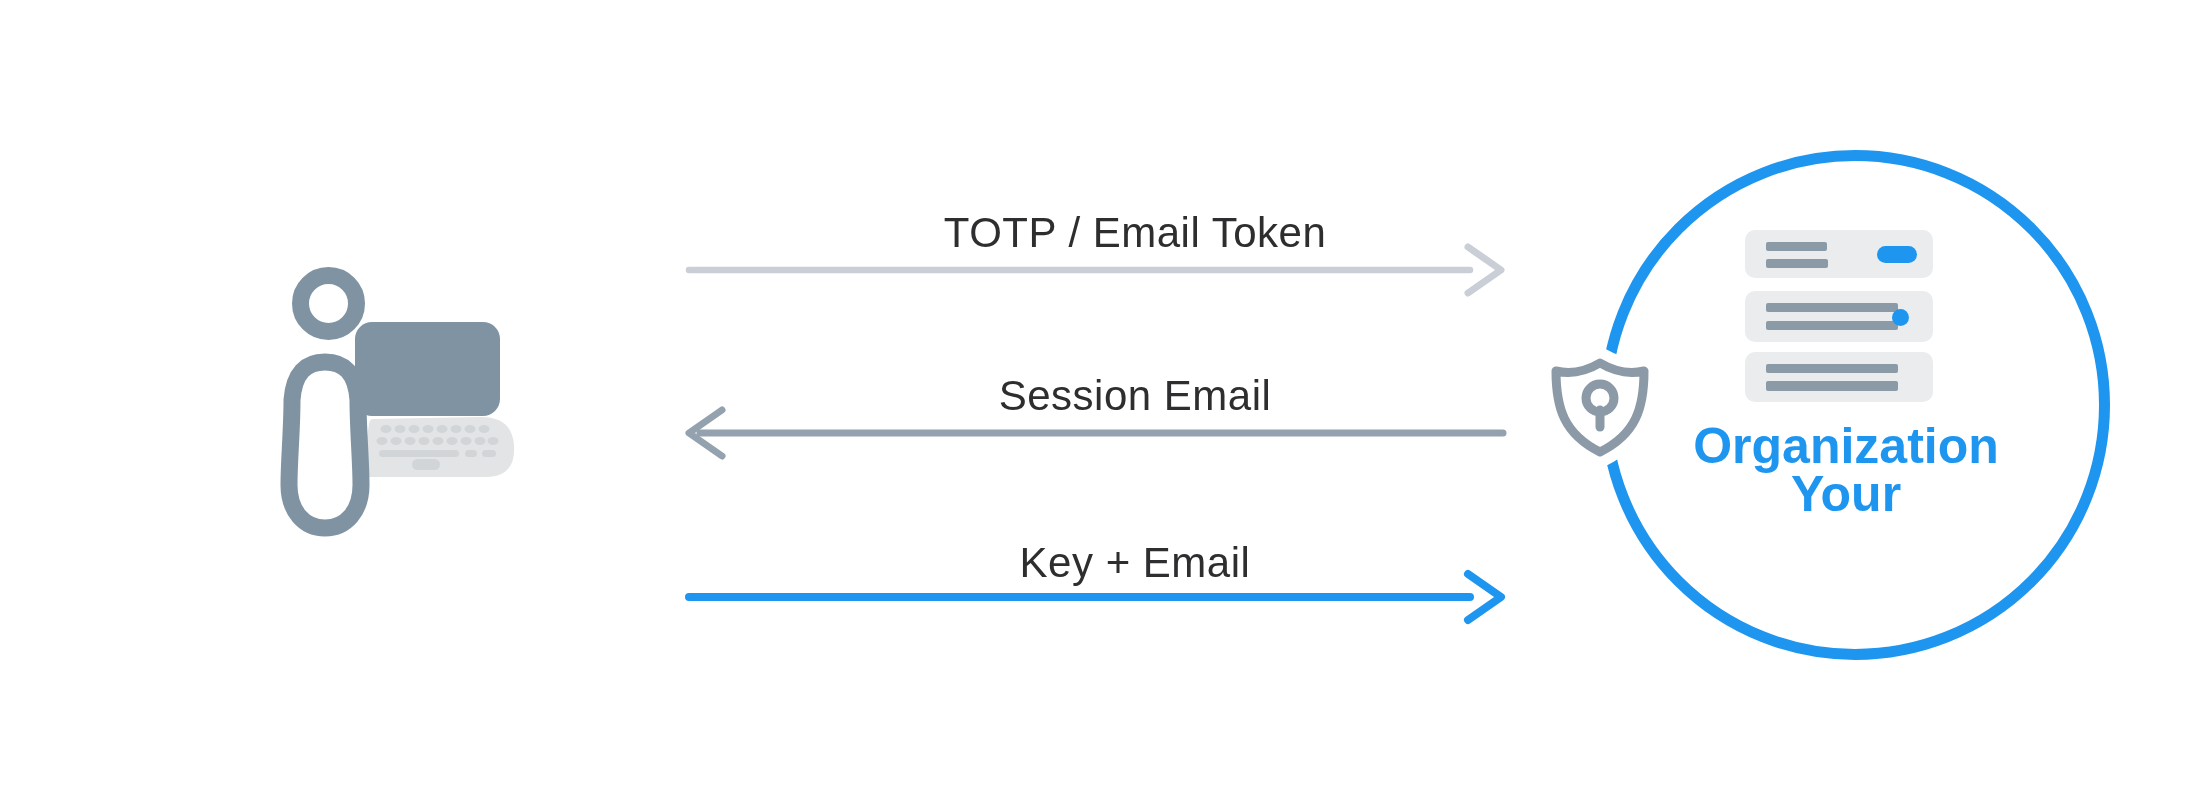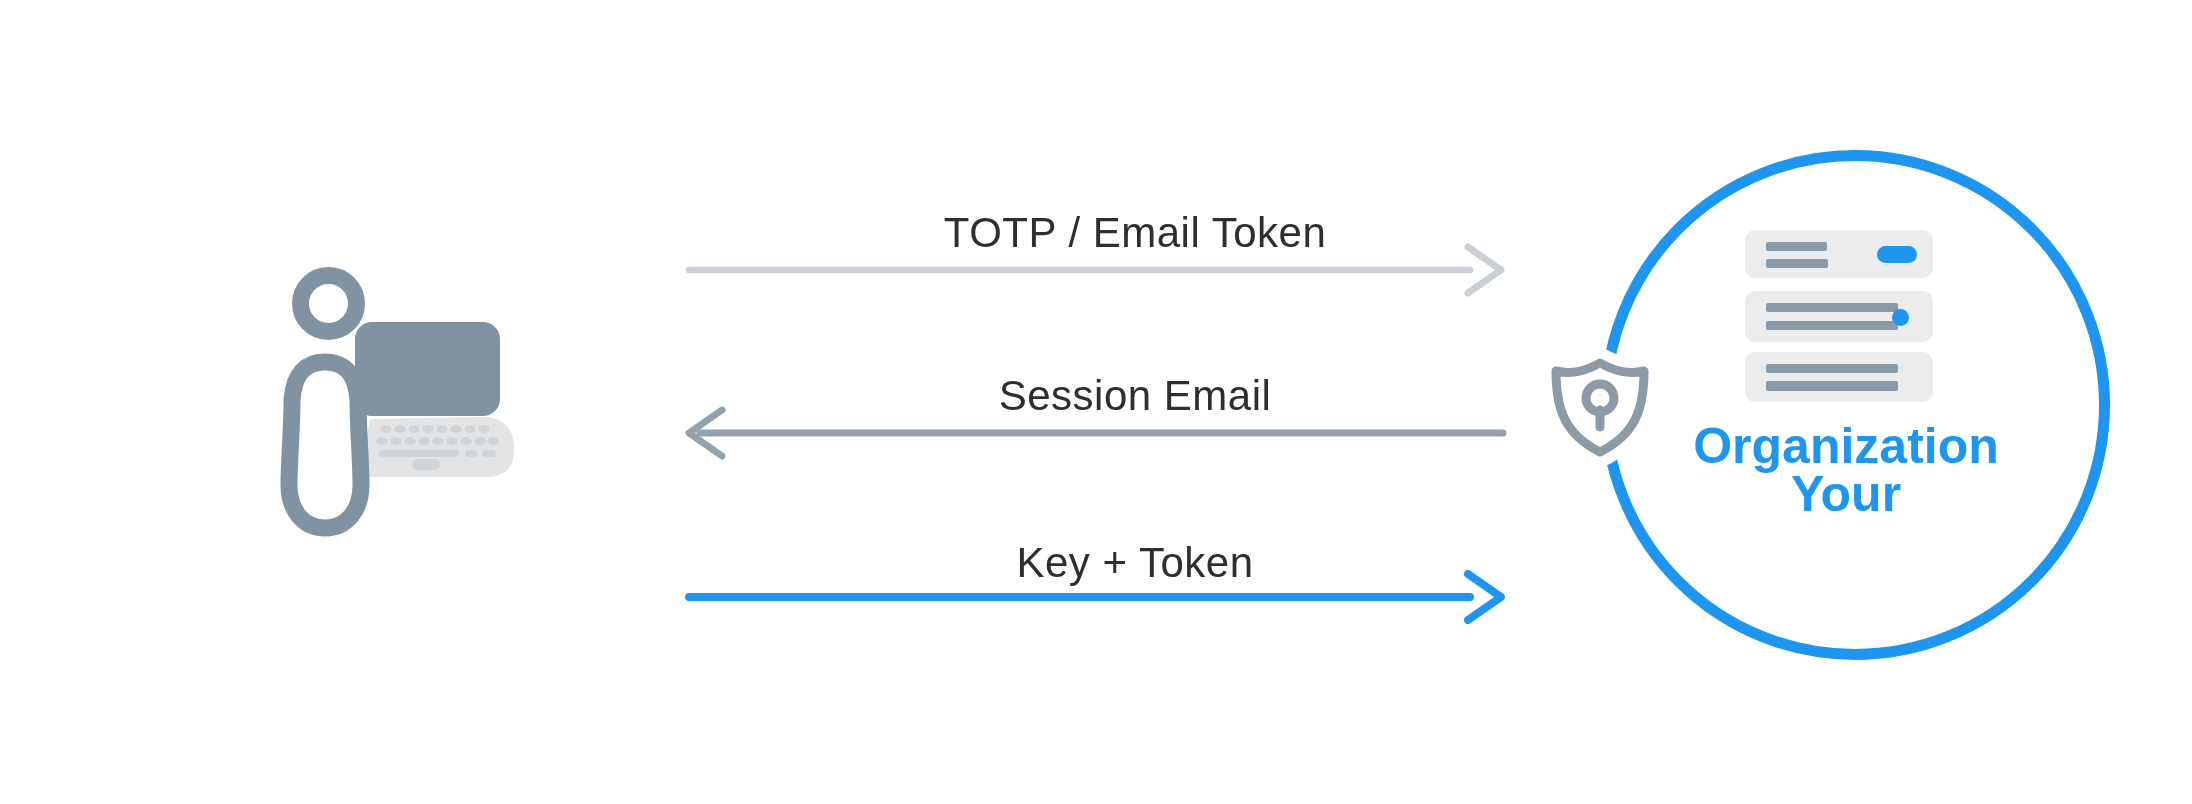--- a/index.html
+++ b/index.html
@@ -95,21 +95,21 @@
     <line class="shaft" x1="9" y1="30" x2="790" y2="30"></line>
     <polyline class="head" points="788,7 821,30 788,53"></polyline>
   </svg>
 
   <div class="flow-label f2">Session Email</div>
   <svg class="flow-arrow f2" viewBox="0 0 830 60">
     <line class="shaft" x1="20" y1="30" x2="823" y2="30"></line>
     <polyline class="head" points="42,7 9,30 42,53"></polyline>
   </svg>
 
-  <div class="flow-label f3">Key + Token</div>
+  <div class="flow-label f3">Key + Email</div>
   <svg class="flow-arrow f3" viewBox="0 0 830 60">
     <line class="shaft" x1="9" y1="30" x2="790" y2="30"></line>
     <polyline class="head" points="788,7 821,30 788,53"></polyline>
   </svg>
 
   <div class="org-circle"></div>
 
   <svg class="shield" viewBox="0 0 116 120">
     <path class="halo" d="M 14 25 Q 36 30 58 17 Q 80 30 102 25 C 102 62 94 88 58 106 C 22 88 14 62 14 25 Z"></path>
     <path class="coat" d="M 14 25 Q 36 30 58 17 Q 80 30 102 25 C 102 62 94 88 58 106 C 22 88 14 62 14 25 Z"></path>

